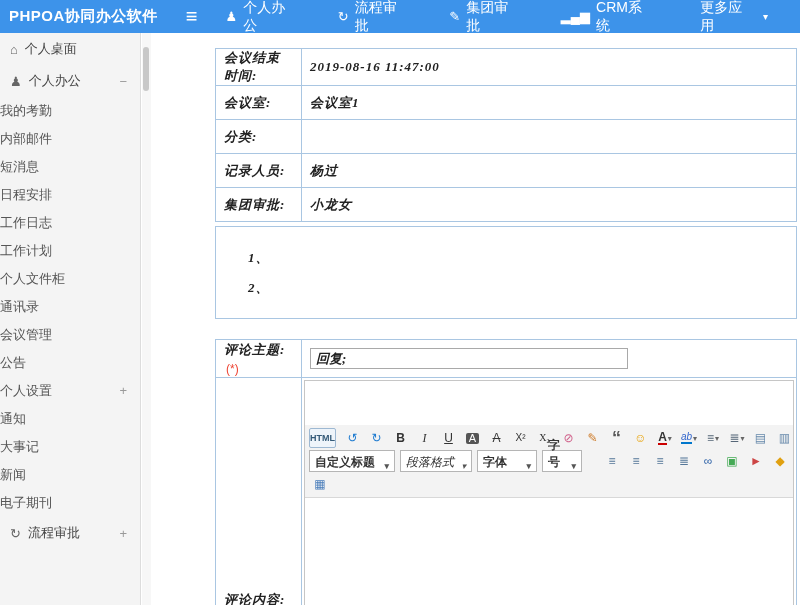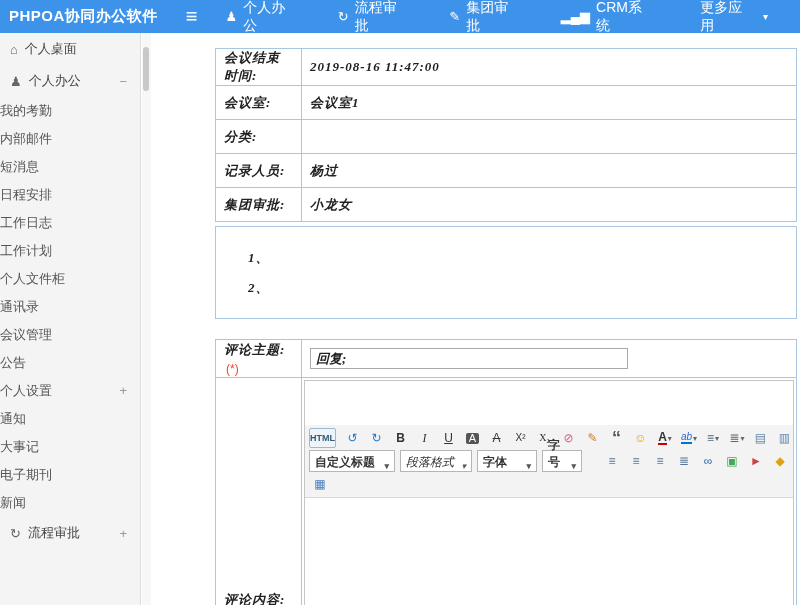--- a/index.html
+++ b/index.html
@@ -206,27 +206,27 @@
         <div class="side-sub" data-name="sidebar-item-notification">
           <span data-name="sidebar-item-label">通知</span>
           <span class="side-toggle" data-name="expand-icon"></span>
         </div>
 
         <div class="side-sub" data-name="sidebar-item-memorabilia">
           <span data-name="sidebar-item-label">大事记</span>
           <span class="side-toggle" data-name="expand-icon"></span>
         </div>
 
+        <div class="side-sub" data-name="sidebar-item-news">
+          <span data-name="sidebar-item-label">新闻</span>
+          <span class="side-toggle" data-name="expand-icon"></span>
+        </div>
+
         <div class="side-sub" data-name="sidebar-item-e-journal">
           <span data-name="sidebar-item-label">电子期刊</span>
-          <span class="side-toggle" data-name="expand-icon"></span>
-        </div>
-
-        <div class="side-sub" data-name="sidebar-item-news">
-          <span data-name="sidebar-item-label">新闻</span>
           <span class="side-toggle" data-name="expand-icon"></span>
         </div>
 
     </div>
     <div class="side-header" data-name="sidebar-section-workflow-approval">
       <span class="glyph" data-name="cycle-icon">↻</span>
       <span data-name="sidebar-section-label">流程审批</span>
       <span class="side-toggle" data-name="expand-icon">+</span>
     </div>
   </div>

